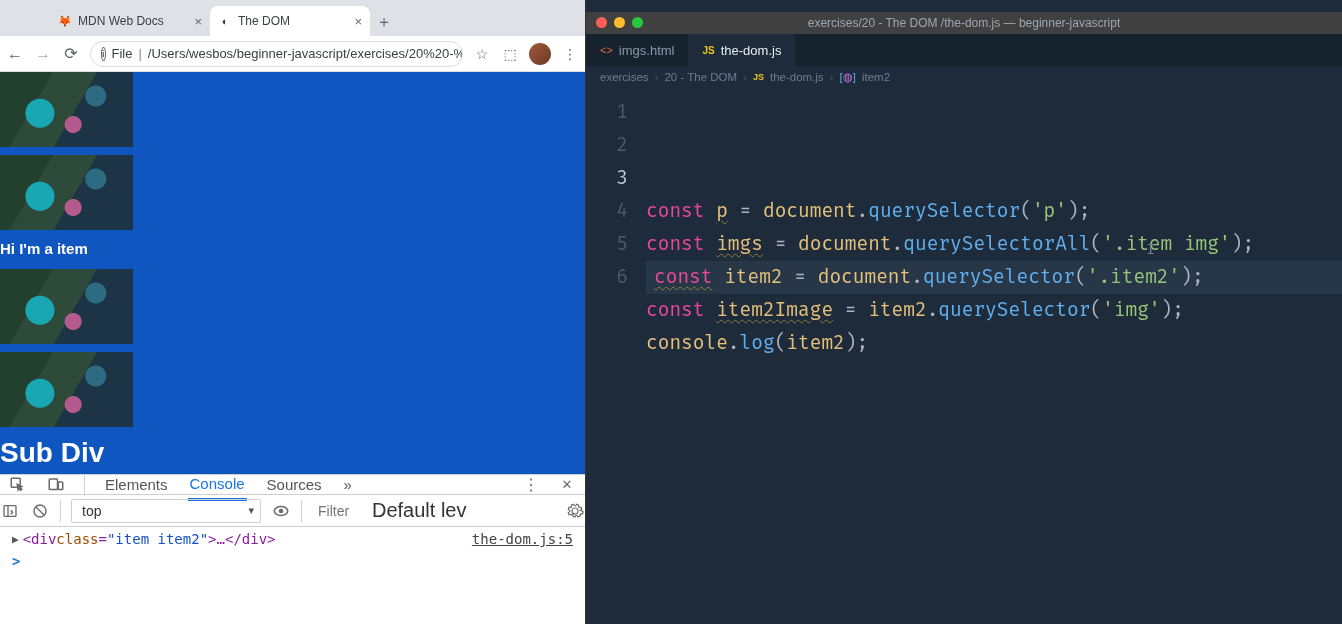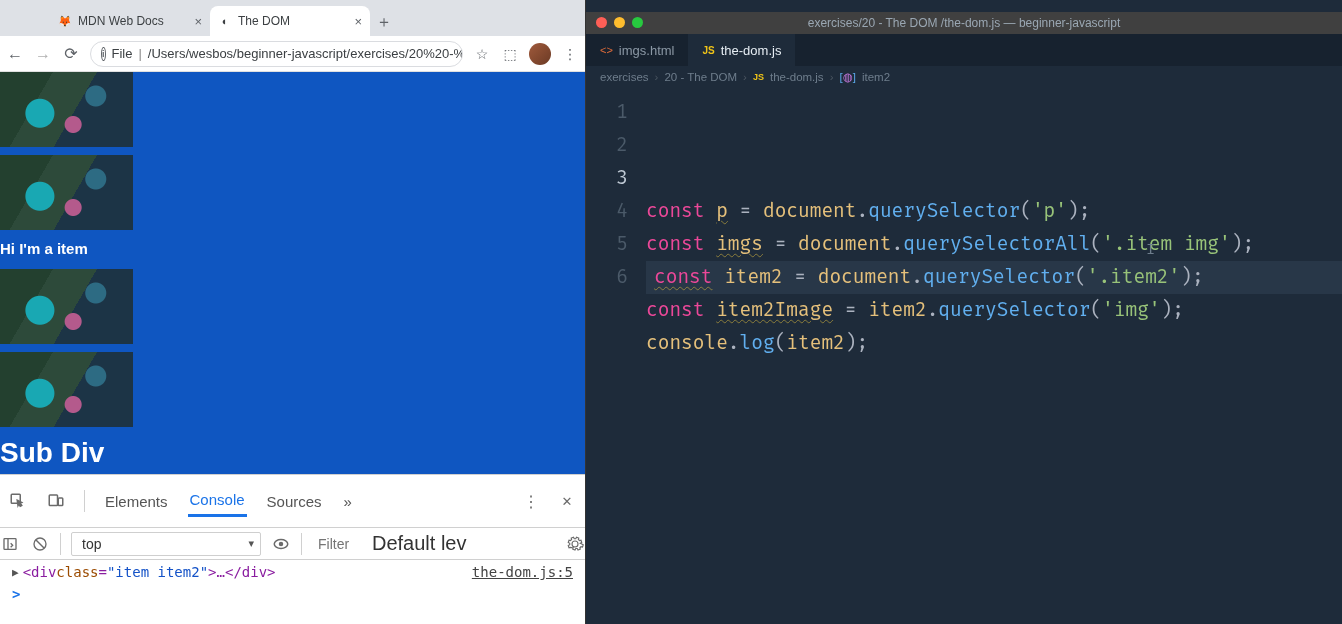--- a/index.html
+++ b/index.html
@@ -33,21 +33,21 @@
       radial-gradient(circle at 30% 55%, #19a8b3 0 14px, transparent 15px),
       radial-gradient(circle at 72% 32%, #2d6b83 0 10px, transparent 11px),
       radial-gradient(circle at 55% 70%, #b45a8c 0 8px, transparent 9px),
       linear-gradient(120deg,#23402f 0 30%, #2d4a3a 30% 55%, #1c3446 55% 100%);
   }
   .item-label { font-size:15px; font-weight:600; margin:10px 0 12px 0; }
   .subdiv { font-size:28px; font-weight:800; margin-top:10px; }
 
   
   .devtools { height:150px; border-top:1px solid #cfcfcf; background:#fff; display:flex; flex-direction:column; font-size:13px; color:#333; }
-  .dt-tabs { height:53px; display:flex; align-items:center; padding:0 8px; gap:18px; border-bottom:1px solid #d0d0d0; }
+  .dt-tabs { height:20px; display:flex; align-items:center; padding:0 8px; gap:18px; border-bottom:1px solid #d0d0d0; }
   .dt-ic { width:20px; height:20px; color:#6b6b6b; display:flex; align-items:center; justify-content:center; }
   .dt-sep { width:1px; height:22px; background:#d0d0d0; }
   .dt-tab { font-size:15px; color:#555; padding:6px 2px; }
   .dt-tab.active { color:#1a73e8; border-bottom:3px solid #1a73e8; font-weight:500; }
   .dt-over { margin-left:auto; display:flex; align-items:center; gap:16px; }
   .dt-toolbar { height:32px; display:flex; align-items:center; padding:0 0; gap:10px; border-bottom:1px solid #d0d0d0; }
   .dt-select { border:1px solid #cfcfcf; border-radius:2px; height:24px; display:flex; align-items:center; padding:0 22px 0 10px; font-size:14px; color:#333; position:relative; min-width:190px; }
   .dt-select::after { content:"▾"; position:absolute; right:6px; font-size:11px; color:#555; }
   .dt-filter { border:none; padding:4px 6px; width:50px; font-size:14px; color:#888; }
   .dt-level { font-size:20px; color:#333; white-space:nowrap; }

